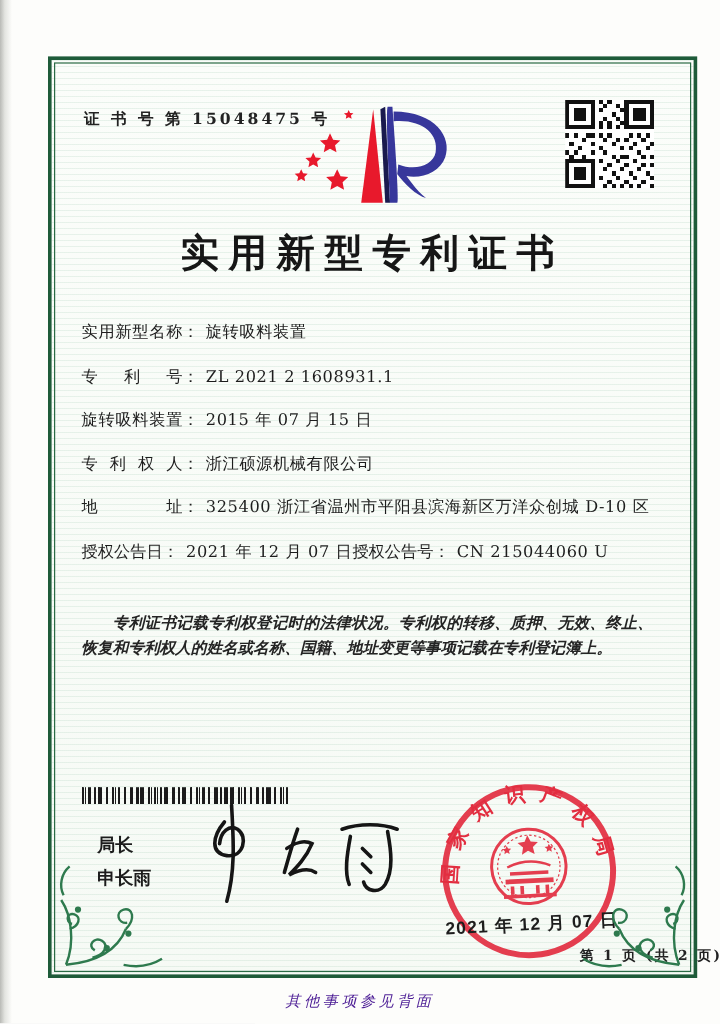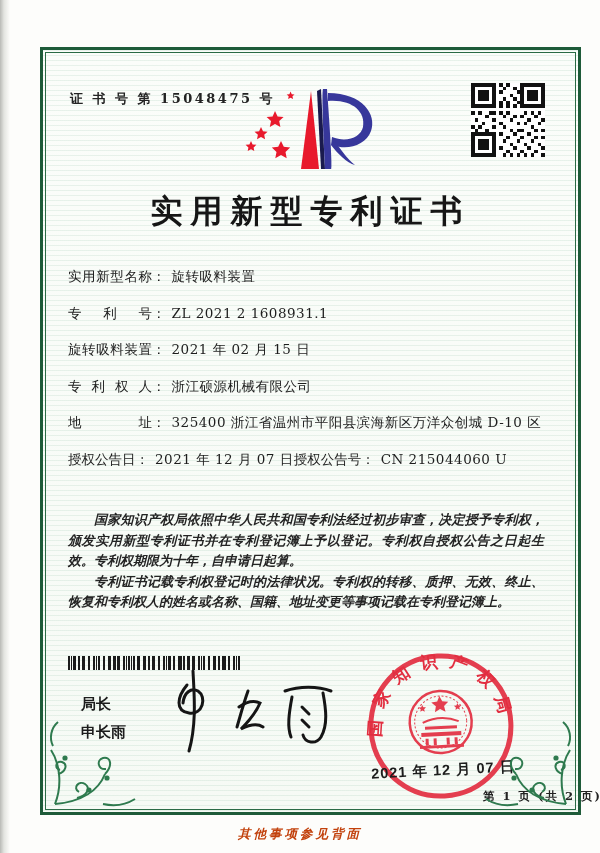--- a/index.html
+++ b/index.html
@@ -50,21 +50,21 @@
   .signature { position:absolute; left:110px; top:615px; width:200px; height:100px; }
 
   .seal { position:absolute; left:318px; top:598px; width:160px; height:160px; transform:rotate(-3deg); }
   .seal text { font-family:"Liberation Sans","DejaVu Sans",sans-serif; }
   .seal .ring-text { font-size:17px; font-weight:700; fill:#e22e40; letter-spacing:11px; }
   .seal .seal-date { font-size:14.5px; font-weight:700; fill:#1d1d1d; letter-spacing:1px; }
 
   .page-info { position:absolute; left:0; bottom:8px; width:100%; text-align:right;
     font-size:11.5px; font-weight:600; color:#222; letter-spacing:2px;margin-left:24px; }
   .back-note { position:absolute; left:0; top:826px; width:100%; text-align:center;
-    font-size:12.5px; font-weight:700; font-style:italic; color:#c2410c; letter-spacing:3px; }
+    font-size:12.5px; font-weight:400; font-style:italic; color:#4c1d95; letter-spacing:3px; }
 
   .flourish { position:absolute; width:92px; height:98px; bottom:2px; }
   .flourish.left { left:2px; }
   .flourish.right { right:2px; transform:scaleX(-1); }
 </style>
 </head>
 <body>
 
 <div class="paper">
   <div class="paper-edge"></div>
@@ -103,35 +103,34 @@
     <div class="title">实用新型专利证书</div>
 
     <div class="fields">
       <div class="frow">
         <span class="lbl">实用新型名称</span><span class="colon">：</span><span class="val">旋转吸料装置</span>
       </div>
       <div class="frow">
         <span class="lbl">专利号</span><span class="colon">：</span><span class="val">ZL 2021 2 1608931.1</span>
       </div>
       <div class="frow">
-        <span class="lbl">旋转吸料装置</span><span class="colon">：</span><span class="val">2021 年 02 月 15 日</span>
+        <span class="lbl">旋转吸料装置</span><span class="colon">：</span><span class="val">2015 年 07 月 15 日</span>
       </div>
       <div class="frow">
         <span class="lbl">专利权人</span><span class="colon">：</span><span class="val">浙江硕源机械有限公司</span>
       </div>
       <div class="frow">
         <span class="lbl">地址</span><span class="colon">：</span><span class="val">325400 浙江省温州市平阳县滨海新区万洋众创城 D-10 区</span>
       </div>
       <div class="frow double">
         <span class="grp"><span class="lbl2">授权公告日</span><span class="colon">：</span><span class="val">2021 年 12 月 07 日</span></span><span class="grp second"><span class="lbl2">授权公告号</span><span class="colon">：</span><span class="val">CN 215044060 U</span></span>
       </div>
     </div>
 
     <div class="body-text">
-      <p>国家知识产权局依照中华人民共和国专利法经过初步审查，决定授予专利权，颁发实用新型专利证书并在专利登记簿上予以登记。专利权自授权公告之日起生效。专利权期限为十年，自申请日起算。</p>
       <p>专利证书记载专利权登记时的法律状况。专利权的转移、质押、无效、终止、恢复和专利权人的姓名或名称、国籍、地址变更等事项记载在专利登记簿上。</p>
     </div>
 
     <div class="barcode"></div>
 
     <div class="director">
       <div>局长</div>
       <div>申长雨</div>
     </div>
 

